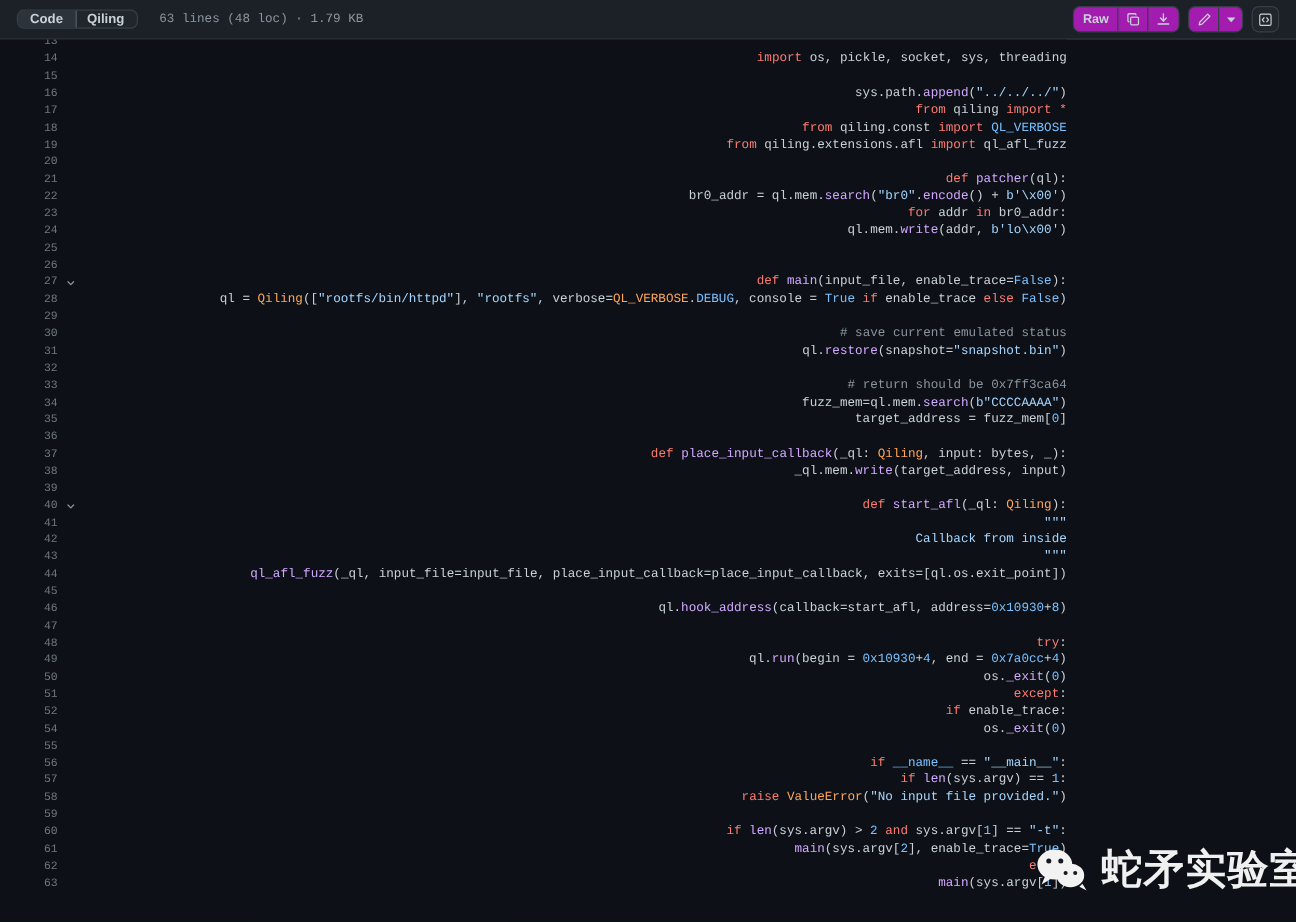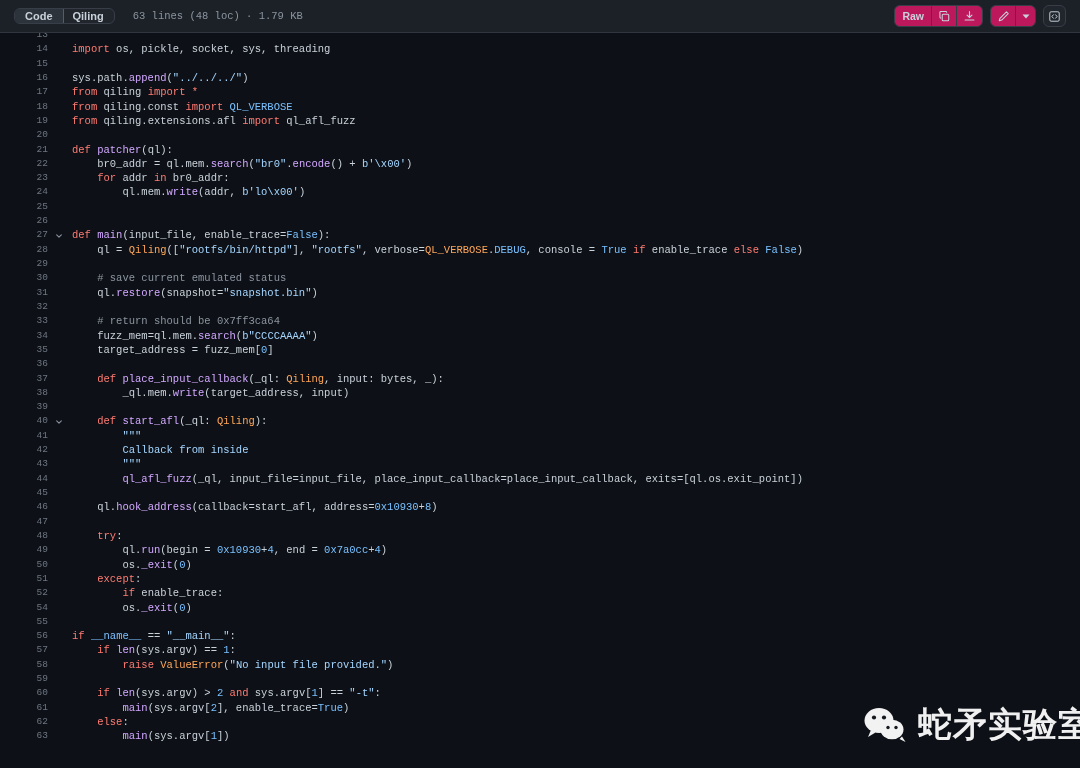--- a/index.html
+++ b/index.html
@@ -69,21 +69,21 @@
     align-items: center;
     gap: 7px;
     padding-right: 4px;
   }
 
   .btn-group {
     display: flex;
     align-items: center;
     border: 1px solid #373e47;
     border-radius: 6px;
-    background: #be185d;
+    background: #a21caf;
     height: 22px;
     overflow: hidden;
   }
   .btn-group > * {
     height: 20px;
     display: flex;
     align-items: center;
     justify-content: center;
     cursor: pointer;
     border-right: 1px solid #373e47;
@@ -149,20 +149,21 @@
     padding: 0;
     text-align: center;
   }
   td.fold svg { margin: 3.5px auto 0; }
 
   td.ccode {
     color: #c9d1d9;
     white-space: pre;
     vertical-align: top;
     padding-left: 6px;
+    text-align: right;
   }
 
   
   .k  { color: #ff7b72; }  
   .s  { color: #a5d6ff; }  
   .c  { color: #8b949e; }  
   .f  { color: #d2a8ff; }  
   .n  { color: #79c0ff; }  
   .t  { color: #ffa657; }  
   .p  { color: #c9d1d9; }  

